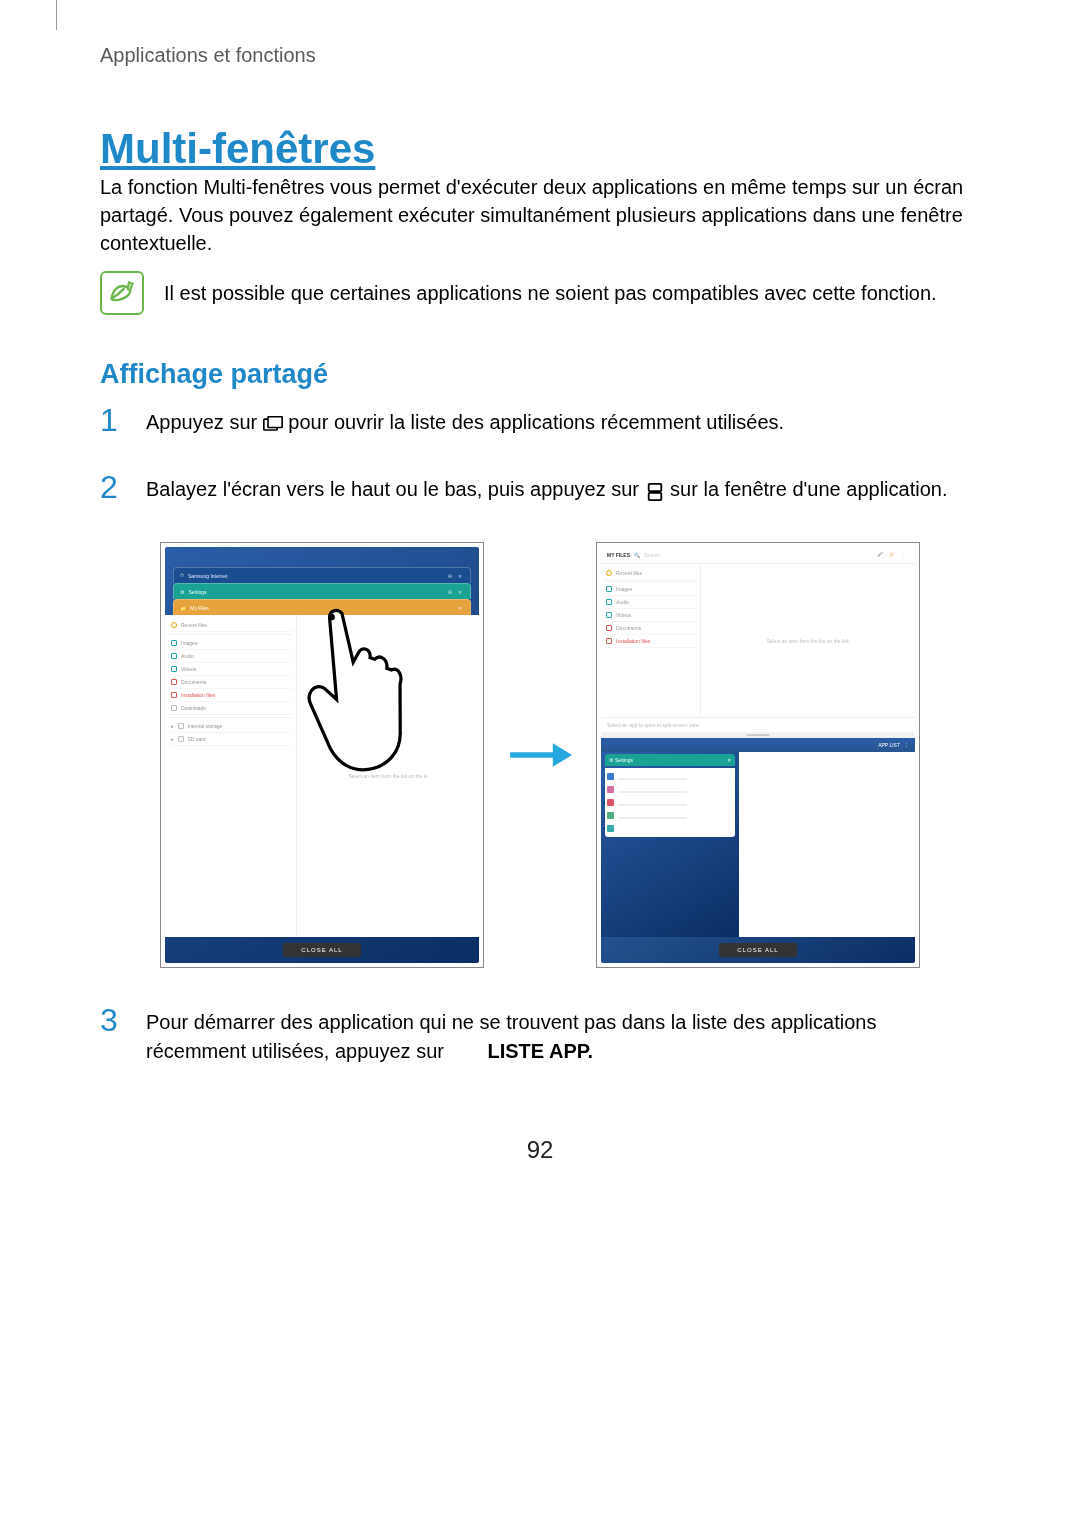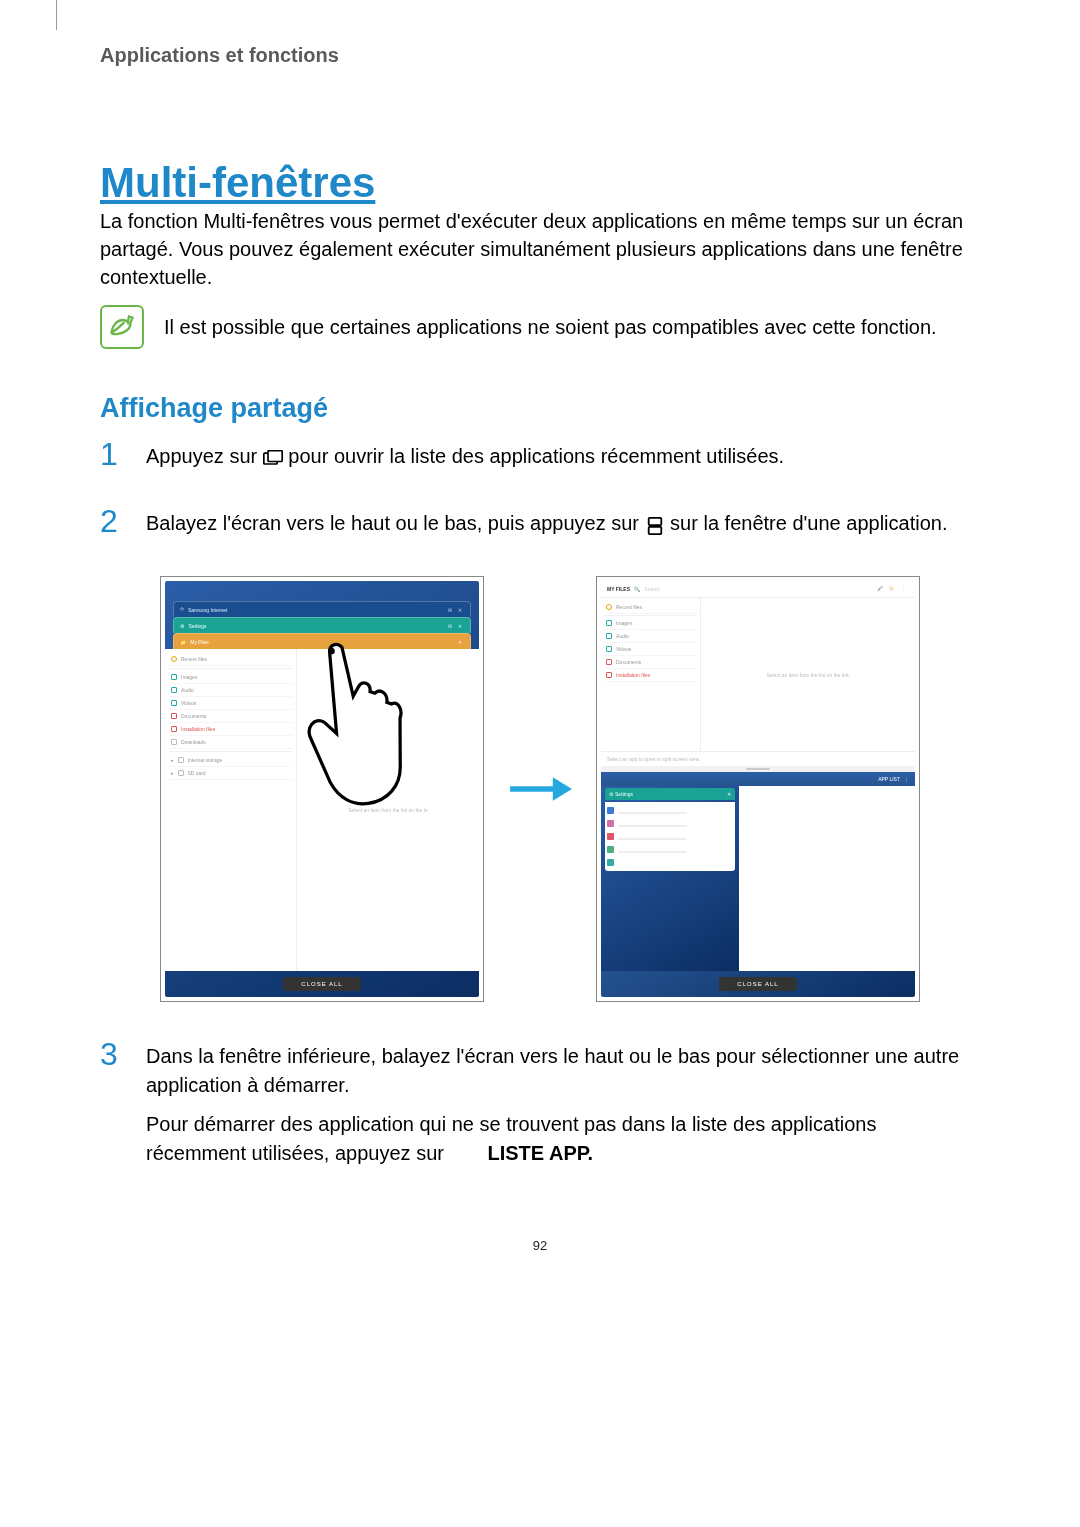--- a/index.html
+++ b/index.html
@@ -18,22 +18,22 @@
       width: 1px;
       height: 30px;
       background: #999;
     }
     .content {
       padding: 44px 100px 40px 100px;
     }
     .breadcrumb {
       font-size: 20px;
       color: #5a5a5a;
-      margin-bottom: 92px;
-      font-weight: 700;
+      margin-bottom: 58px;
+      font-weight: 400;
     }
     h1 {
       font-size: 42px;
       color: #1e88c9;
       font-weight: 700;
       text-decoration: underline;
     }
     h2 {
       font-size: 27px;
       color: #1e88c9;
@@ -317,21 +317,21 @@
     .sq.pink { background: #d46fa4; }
     .sq.red { background: #d56; }
     .sq.green { background: #4caf7d; }
     .sq.teal2 { background: #3aa; }
     .set-row .bar1 { flex: 1; height: 3px; background: rgba(255,255,255,0.5); border-radius: 2px; }
     .set-row .bar2 { width: 60%; height: 2px; background: rgba(255,255,255,0.25); border-radius: 2px; margin-top: 2px; }
     .set-col { display: flex; flex-direction: column; flex: 1; gap: 2px; }
     .set-right { flex: 1; background: #fff; }
     .pagenum {
       text-align: center;
-      font-size: 13px;
+      font-size: 24px;
       color: #222;
       margin-top: 60px;
     }
   </style>
 </head>
 <body>
 
 <div class="leftrule"></div>
 
 <div class="content">
@@ -587,21 +587,20 @@
         </div>
       </div>
     </div>
 
   </div>
 
   <ol class="steps">
     <li class="step">
       <div class="step-num">3</div>
       <div class="step-body">
-        <p>Dans la fenêtre inférieure, balayez l'écran vers le haut ou le bas pour sélectionner une autre application à démarrer.</p>
         <p>
           <span>Pour démarrer des application qui ne se trouvent pas dans la liste des applications récemment utilisées, appuyez sur </span><span class="bold">LISTE APP.</span><span></span>
         </p>
       </div>
     </li>
   </ol>
 
   <div class="pagenum">92</div>
 </div>
 

